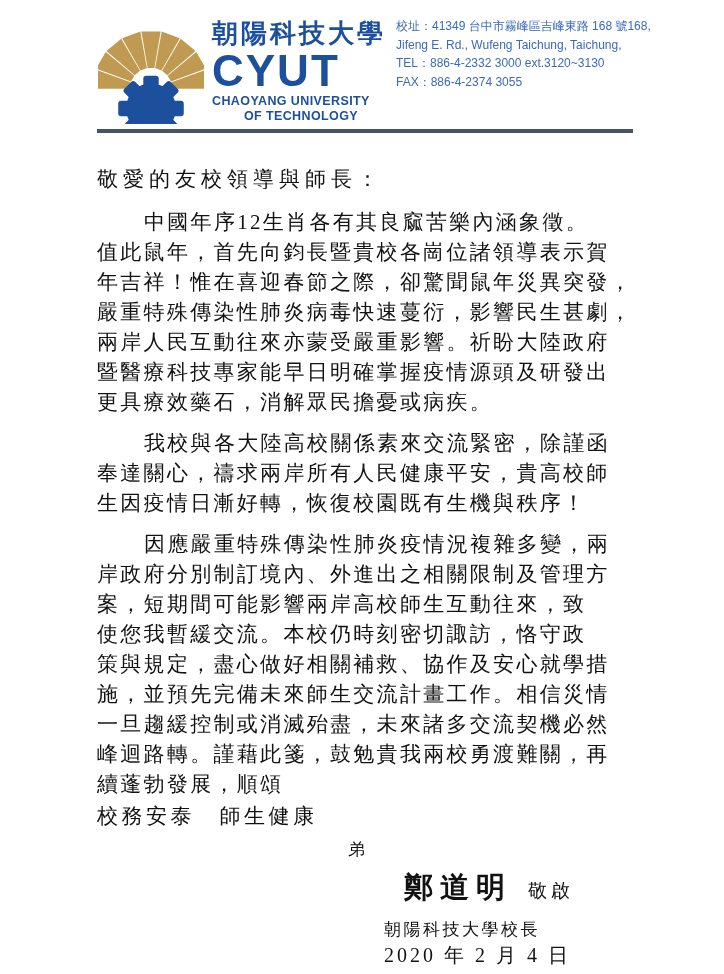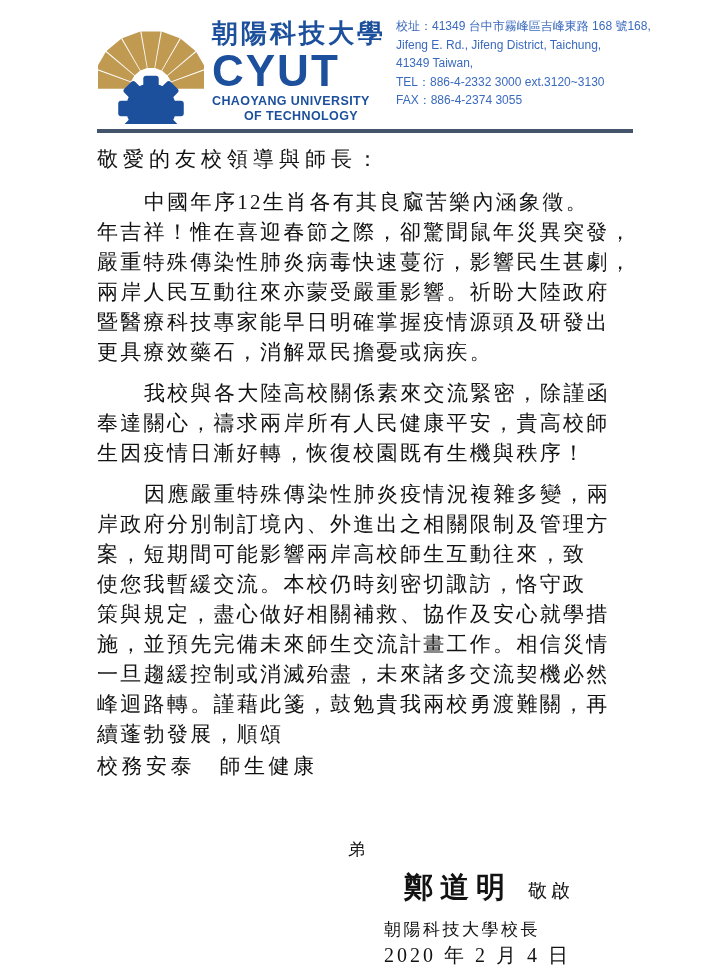--- a/index.html
+++ b/index.html
@@ -25,21 +25,21 @@
   .uni-en1{font-size:12.5px;font-weight:bold;letter-spacing:0.4px;line-height:15px;white-space:nowrap;}
   .uni-en2{font-size:12.5px;font-weight:bold;letter-spacing:0.4px;line-height:15px;text-align:center;width:178px;}
   .contact{
     position:absolute;left:396px;top:17px;width:290px;
     font-family:"Liberation Sans","DejaVu Sans",sans-serif;
     font-size:12px;line-height:18.6px;color:var(--contact-blue);
     white-space:nowrap;
   }
   .rule{position:absolute;left:97px;top:129px;width:536px;height:4px;background:var(--rule-color);}
   
-  .letter{position:absolute;left:97px;top:144px;width:540px;}
+  .letter{position:absolute;left:97px;top:164px;width:540px;}
   .salutation{font-size:21px;letter-spacing:5px;line-height:30px;margin-bottom:13px;white-space:nowrap;}
   .para{margin:11px 0 0 0;}
   .line{font-size:21px;line-height:30px;letter-spacing:2.3px;white-space:nowrap;}
   .line.indent{padding-left:47px;}
   .closing-wish{font-size:21px;letter-spacing:3.5px;line-height:30px;margin-top:2px;white-space:nowrap;}
   
   .self-ref{position:absolute;left:348px;top:838px;font-size:17px;}
   .sign-row{position:absolute;left:384px;top:868px;display:flex;align-items:baseline;}
   .signer-name{font-size:29px;letter-spacing:7px;font-weight:bold;white-space:nowrap;margin-left:20px;}
   .respectful{font-size:19px;letter-spacing:4px;margin-left:16px;white-space:nowrap;}
@@ -84,34 +84,34 @@
 
   <div class="namestack">
     <div class="uni-zh">朝陽科技大學</div>
     <div class="uni-acronym">CYUT</div>
     <div class="uni-en1">CHAOYANG UNIVERSITY</div>
     <div class="uni-en2">OF TECHNOLOGY</div>
   </div>
 
   <div class="contact">
     <div>校址：41349 台中市霧峰區吉峰東路 168 號168,</div>
-    <div>Jifeng E. Rd., Jifeng District, Taichung,</div>
-    <div>41349 Taiwan,</div>
+    <div>Jifeng E. Rd., Wufeng Taichung, Taichung,</div>
     <div>TEL：886-4-2332 3000 ext.3120~3130</div>
     <div>FAX：886-4-2374 3055</div>
   </div>
 
   <div class="rule"></div>
 </div>
 
 <div class="letter">
   <div class="salutation">敬愛的友校領導與師長：</div>
   <div id="paragraphs">
       <div class="para">
         <div class="line indent">中國年序12生肖各有其良窳苦樂內涵象徵。</div>
+        <div class="line">值此鼠年，首先向鈞長暨貴校各崗位諸領導表示賀</div>
         <div class="line">年吉祥！惟在喜迎春節之際，卻驚聞鼠年災異突發，</div>
         <div class="line">嚴重特殊傳染性肺炎病毒快速蔓衍，影響民生甚劇，</div>
         <div class="line">兩岸人民互動往來亦蒙受嚴重影響。祈盼大陸政府</div>
         <div class="line">暨醫療科技專家能早日明確掌握疫情源頭及研發出</div>
         <div class="line">更具療效藥石，消解眾民擔憂或病疾。</div>
       </div>
       <div class="para">
         <div class="line indent">我校與各大陸高校關係素來交流緊密，除謹函</div>
         <div class="line">奉達關心，禱求兩岸所有人民健康平安，貴高校師</div>
         <div class="line">生因疫情日漸好轉，恢復校園既有生機與秩序！</div>

